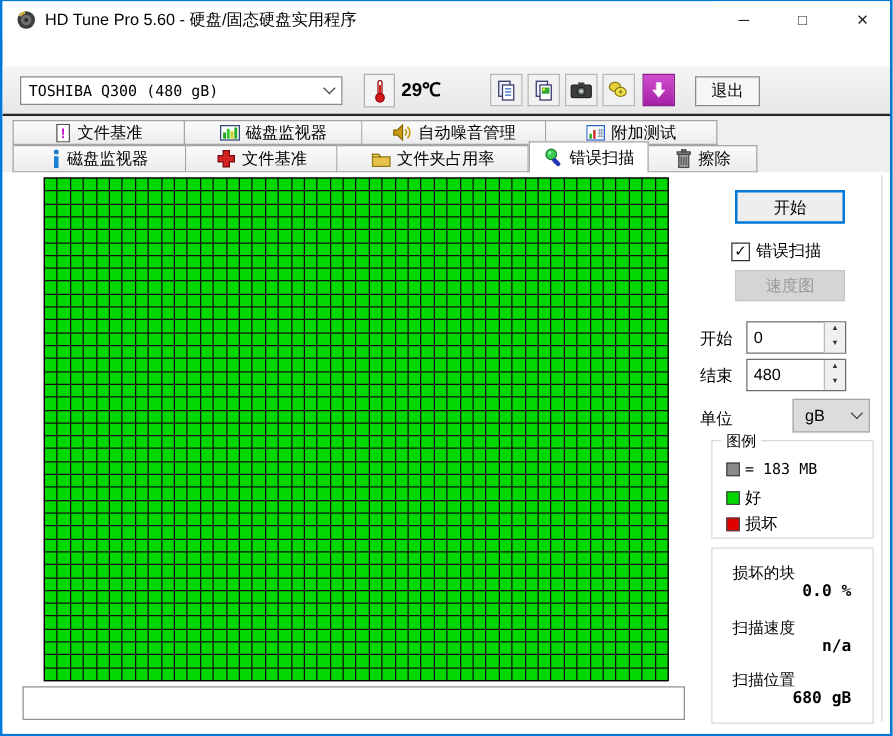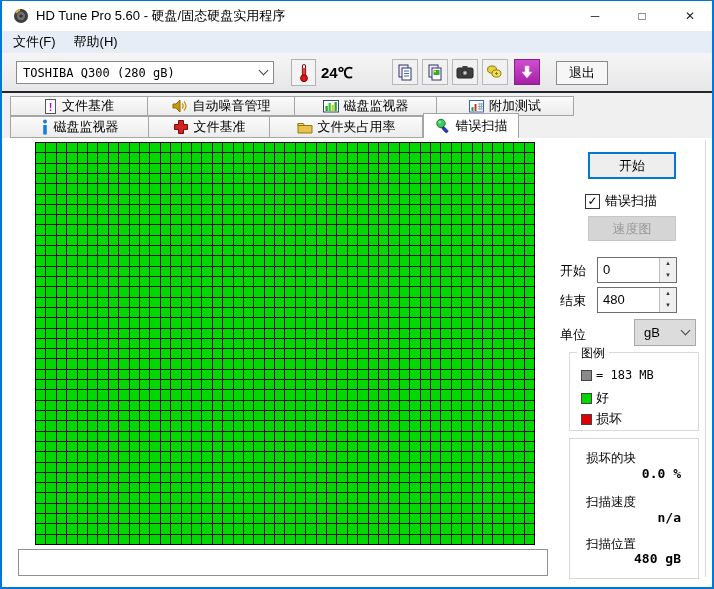--- a/index.html
+++ b/index.html
@@ -94,40 +94,36 @@
           <circle cx="8" cy="8" r="1.6" fill="#2a2a2a"></circle>
           <path d="M3 5 A6 6 0 0 1 7 2" stroke="#d9b23c" stroke-width="2" fill="none"></path>
         </svg>
     </span>
     <span class="title-text">HD Tune Pro 5.60 - 硬盘/固态硬盘实用程序</span>
     <div class="winbtn min"><span>─</span></div>
     <div class="winbtn max"><span>□</span></div>
     <div class="winbtn close"><span>✕</span></div>
   </div>
 
-  <div class="menubar">
-    <span class="menu-item">文件(F)</span>
-    <span class="menu-item">帮助(H)</span>
-  </div>
 
   <div class="toolbar">
     <div class="combo">
-      <span class="combo-text">TOSHIBA Q300 (280 gB)</span>
+      <span class="combo-text">TOSHIBA Q300 (480 gB)</span>
       <span class="combo-arrow"><span class="chev"></span></span>
     </div>
     <div class="temp-btn">
       <span>
         <svg width="14" height="20" viewBox="0 0 14 20">
             <rect x="5.4" y="1.5" width="3.2" height="11" rx="1.5" fill="#fff" stroke="#8a0000"></rect>
             <rect x="6.2" y="5" width="1.6" height="8" fill="#d81818"></rect>
             <circle cx="7" cy="15.2" r="3.4" fill="#d81818" stroke="#8a0000"></circle>
           </svg>
       </span>
     </div>
-    <span class="temp-text">24℃</span>
+    <span class="temp-text">29℃</span>
 
     <div class="tbtn b1">
       <span>
         <svg width="17" height="17" viewBox="0 0 17 17">
             <rect x="2" y="1" width="9" height="12" fill="#eef" stroke="#336"></rect>
             <rect x="5" y="4" width="9" height="12" fill="#fff" stroke="#336"></rect>
             <path d="M7 7h5M7 9.5h5M7 12h5" stroke="#36c"></path>
           </svg>
       </span>
     </div>
@@ -174,40 +170,40 @@
     <div class="tabrow r1">
       <div class="tab" style="width:138px">
         <span class="ticon">
             <svg width="13" height="15" viewBox="0 0 13 15">
               <rect x="1.5" y="0.5" width="10" height="14" fill="#fff" stroke="#555"></rect>
               <text x="6.5" y="11.5" font-size="11" font-weight="bold" fill="#c0c" text-anchor="middle">!</text>
             </svg>
           </span>
         <span>文件基准</span>
       </div>
-      <div class="tab" style="width:147px">
-        <span class="ticon">
-            <svg width="16" height="14" viewBox="0 0 16 14">
-              <polygon points="1,5 4,5 8,1 8,13 4,9 1,9" fill="#c79a12" stroke="#8a6a00"></polygon>
-              <path d="M10 4.5q2.5 2.5 0 5M12 2.5q4 4.5 0 9" stroke="#c79a12" fill="none" stroke-width="1.3"></path>
-            </svg>
-          </span>
-        <span>自动噪音管理</span>
-      </div>
       <div class="tab" style="width:142px">
         <span class="ticon">
             <svg width="16" height="14" viewBox="0 0 16 14">
               <rect x="0.5" y="1.5" width="15" height="11.5" fill="#fff" stroke="#347"></rect>
               <rect x="2.5" y="7" width="2.3" height="5" fill="#2a2"></rect>
               <rect x="5.5" y="4" width="2.3" height="8" fill="#3c3"></rect>
               <rect x="8.5" y="6" width="2.3" height="6" fill="#cc2"></rect>
               <rect x="11.5" y="3" width="2.3" height="9" fill="#2a2"></rect>
             </svg>
           </span>
         <span>磁盘监视器</span>
+      </div>
+      <div class="tab" style="width:147px">
+        <span class="ticon">
+            <svg width="16" height="14" viewBox="0 0 16 14">
+              <polygon points="1,5 4,5 8,1 8,13 4,9 1,9" fill="#c79a12" stroke="#8a6a00"></polygon>
+              <path d="M10 4.5q2.5 2.5 0 5M12 2.5q4 4.5 0 9" stroke="#c79a12" fill="none" stroke-width="1.3"></path>
+            </svg>
+          </span>
+        <span>自动噪音管理</span>
       </div>
       <div class="tab" style="width:137px">
         <span class="ticon">
             <svg width="15" height="14" viewBox="0 0 15 14">
               <rect x="0.5" y="1.5" width="14" height="11.5" fill="#fff" stroke="#36c"></rect>
               <rect x="2.5" y="8" width="2" height="4" fill="#2a2"></rect>
               <rect x="5.5" y="5" width="2" height="7" fill="#c33"></rect>
               <path d="M9 5h5M9 7.5h5M9 10h5M10.7 4v7M12.4 4v7" stroke="#9ab"></path>
             </svg>
           </span>
@@ -243,20 +239,31 @@
       </div>
       <div class="tab active" style="width:96px">
         <span class="ticon">
             <svg width="16" height="16" viewBox="0 0 16 16">
               <circle cx="6" cy="5.5" r="4.2" fill="#3ecb5a" stroke="#157a2b"></circle>
               <circle cx="4.8" cy="4.2" r="1.3" fill="#8ef0a0"></circle>
               <rect x="8.6" y="8.2" width="7" height="3" rx="1.4" transform="rotate(45 8.6 8.2)" fill="#2335c8" stroke="#101a7a" stroke-width="0.6"></rect>
             </svg>
           </span>
         <span>错误扫描</span>
+      </div>
+      <div class="tab" style="width:87px">
+        <span class="ticon">
+            <svg width="14" height="16" viewBox="0 0 14 16">
+              <rect x="3" y="4.5" width="8" height="10.5" fill="#9a9a9a" stroke="#4a4a4a"></rect>
+              <rect x="1.8" y="2.5" width="10.4" height="2" fill="#848484" stroke="#4a4a4a"></rect>
+              <rect x="5.3" y="0.8" width="3.4" height="1.7" fill="#848484" stroke="#4a4a4a"></rect>
+              <path d="M5 6.5v6.5M7 6.5v6.5M9 6.5v6.5" stroke="#5a5a5a"></path>
+            </svg>
+          </span>
+        <span>擦除</span>
       </div>
     </div>
   </div>
 
   <div class="content">
     <div class="panel-edge"></div>
 
     <div class="scan-grid" style="grid-template-columns: repeat(48, 1fr); grid-template-rows: repeat(39, 1fr); background: rgb(16, 16, 16);">
         <div style="background: rgb(0, 216, 0);"></div>
         <div style="background: rgb(0, 216, 0);"></div>
@@ -2186,17 +2193,17 @@
         <span>损坏</span>
       </div>
     </div>
 
     <div class="groupbox stats-box">
       <span class="stat-label" style="top:11px">损坏的块</span>
       <span class="stat-value" style="top:27px">0.0 %</span>
       <span class="stat-label" style="top:55px">扫描速度</span>
       <span class="stat-value" style="top:71px">n/a</span>
       <span class="stat-label" style="top:97px">扫描位置</span>
-      <span class="stat-value" style="top:112px">480 gB</span>
+      <span class="stat-value" style="top:112px">680 gB</span>
     </div>
   </div>
 
 </div>
 
 </body></html>

